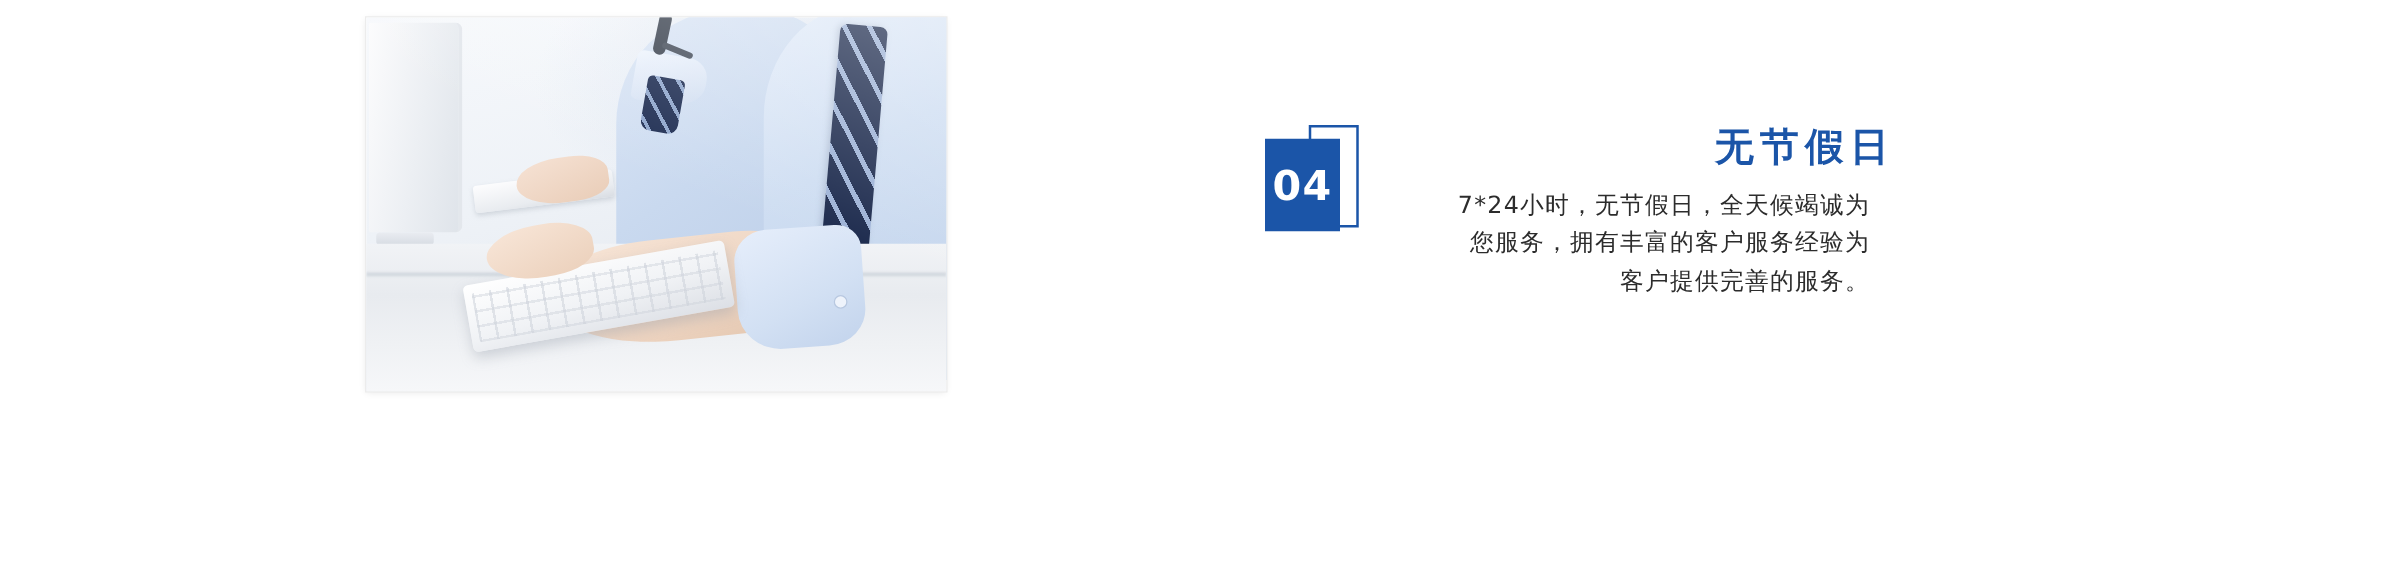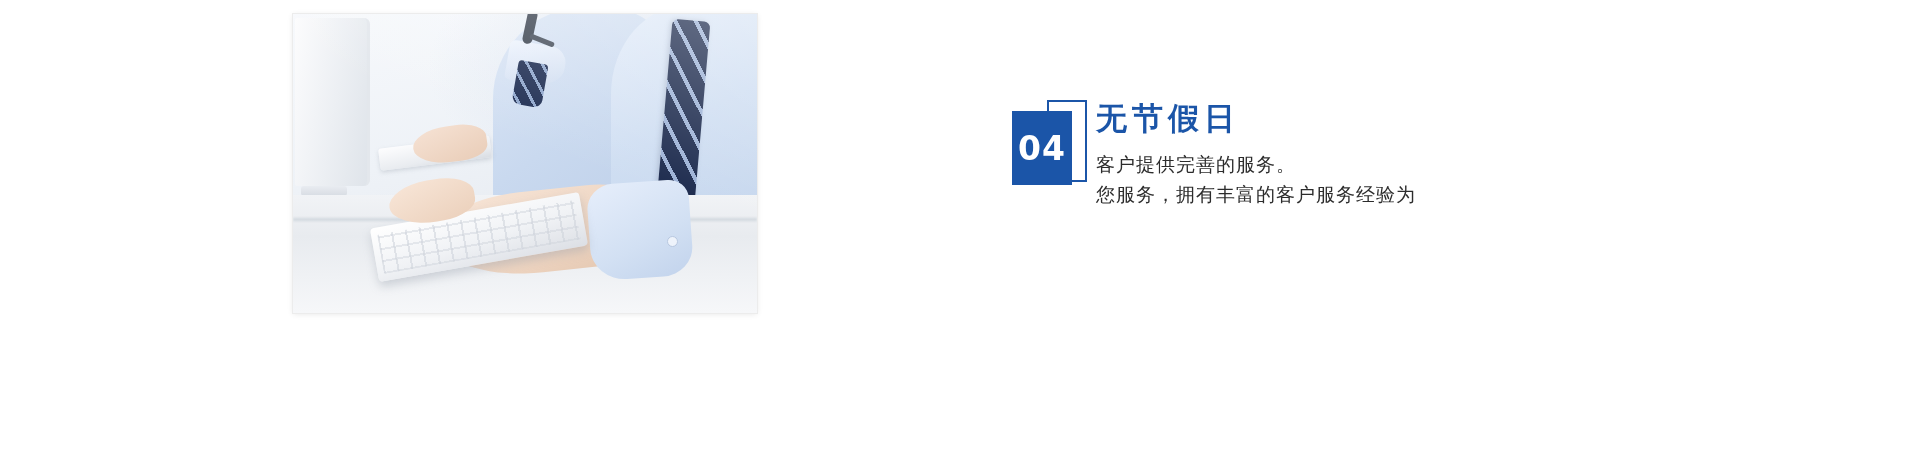--- a/index.html
+++ b/index.html
@@ -13,20 +13,21 @@
     width: 1920px;
     height: 452px;
     overflow: hidden;
   }
 
   .banner {
     position: relative;
     width: 1920px;
     height: 452px;
     background: #ffffff;
+    text-align: right;
   }
 
   
   .photo-frame {
     position: absolute;
     left: 293px;
     top: 14px;
     width: 464px;
     height: 299px;
     background: #ffffff;
@@ -346,19 +347,20 @@
     <div class="badge-wrap">
       <div class="badge-outline"></div>
       <div class="badge-solid">
         <span class="badge-number">04</span>
       </div>
     </div>
 
     <div class="text-block">
       <h2 class="title">无节假日</h2>
       <p class="desc">
+        <span class="desc-line">7*24小时，无节假日，全天候竭诚为</span>
+        <span class="desc-line">您服务，拥有丰富的客户服务经验为</span>
         <span class="desc-line">客户提供完善的服务。</span>
-        <span class="desc-line">您服务，拥有丰富的客户服务经验为</span>
       </p>
     </div>
 
   </div>
 </div>
 
 </body></html>

